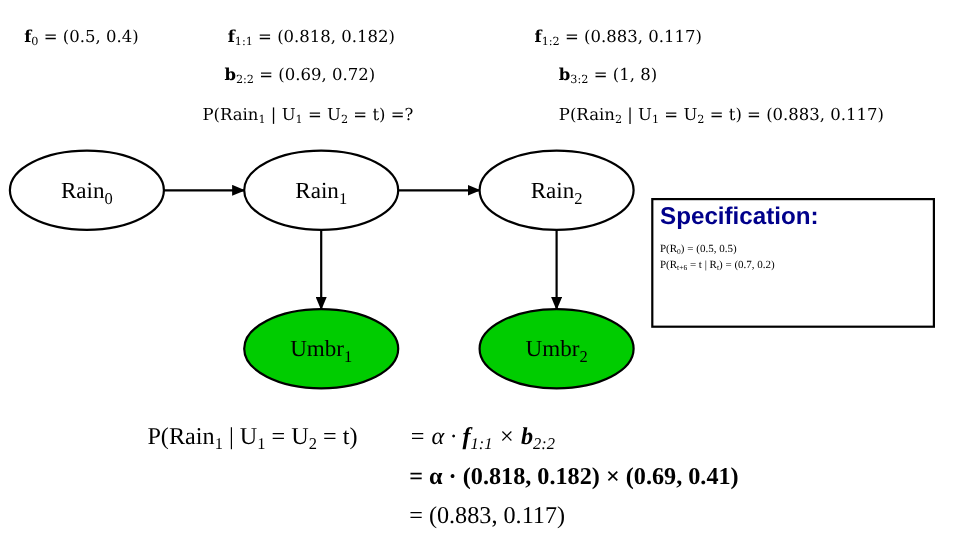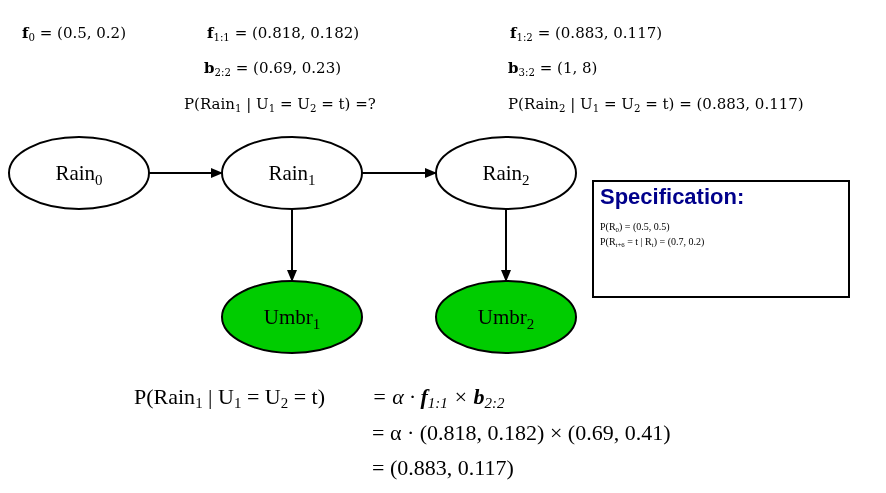--- a/index.html
+++ b/index.html
@@ -15,34 +15,34 @@
   .spec-title { position: absolute; left: 6px; top: 2px; font-family: "Liberation Sans", sans-serif;
                 font-weight: bold; font-size: 22px; color: #00008b; }
   .spec-line { position: absolute; left: 6px; font-family: "Liberation Serif", serif; font-size: 10px; line-height: 15px; }
   .eq { position: absolute; font-family: "Liberation Serif", serif; font-size: 22px; white-space: nowrap; }
 </style>
 </head>
 <body>
 
 <div class="math" style="left:22px; top:24px;">
   <span class="bold">f</span><sub>0</sub>
-  <span>= (0.5, 0.2)</span>
+  <span>= (0.5, 0.4)</span>
 </div>
 <div class="math" style="left:207px; top:24px;">
   <span class="bold">f</span><sub>1:1</sub>
   <span>= (0.818, 0.182)</span>
 </div>
 <div class="math" style="left:204px; top:59px;">
   <span class="bold">b</span><sub>2:2</sub>
-  <span>= (0.69, 0.23)</span>
+  <span>= (0.69, 0.72)</span>
 </div>
 <div class="math" style="left:184px; top:95px;">
   <span>P(Rain</span><sub>1</sub><span> | U</span><sub>1</sub><span> = U</span><sub>2</sub><span> = t) =?</span>
 </div>
-<div class="math" style="left:510px; top:24px;">
+<div class="math" style="left:486px; top:24px;">
   <span class="bold">f</span><sub>1:2</sub>
   <span>= (0.883, 0.117)</span>
 </div>
 <div class="math" style="left:508px; top:59px;">
   <span class="bold">b</span><sub>3:2</sub>
   <span>= (1, 8)</span>
 </div>
 <div class="math" style="left:508px; top:95px;">
   <span>P(Rain</span><sub>2</sub><span> | U</span><sub>1</sub><span> = U</span><sub>2</sub><span> = t) = (0.883, 0.117)</span>
 </div>
@@ -92,14 +92,14 @@
     <span>P(R</span><sub>t+6</sub><span> = t | R</span><sub>t</sub><span>) = (0.7, 0.2)</span>
   </div>
 </div>
 
 <div class="eq" style="left:134px; top:384px;">
   <span>P(Rain</span><sub>1</sub><span> | U</span><sub>1</sub><span> = U</span><sub>2</sub><span> = t)</span>
 </div>
 <div class="eq" style="left:372px; top:384px;font-style:italic;">
   <span>= α · </span><span class="bold">f</span><sub>1:1</sub><span> × </span><span class="bold">b</span><sub>2:2</sub>
 </div>
-<div class="eq" style="left:372px; top:420px;">= α · (0.818, 0.182) × (0.69, 0.41)</div>
+<div class="eq" style="left:372px; top:420px;font-weight:bold;">= α · (0.818, 0.182) × (0.69, 0.41)</div>
 <div class="eq" style="left:372px; top:455px;">= (0.883, 0.117)</div>
 
 </body></html>

